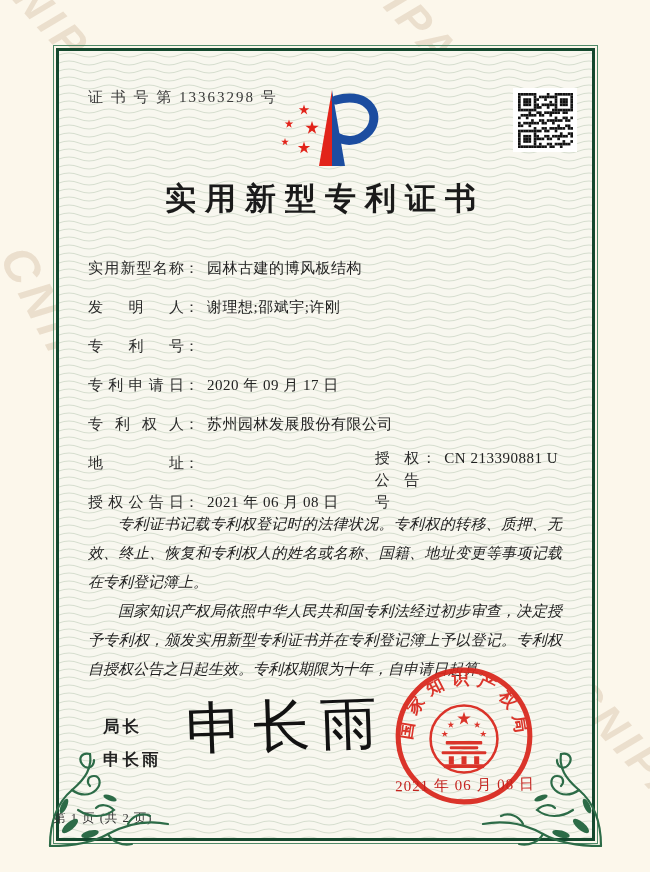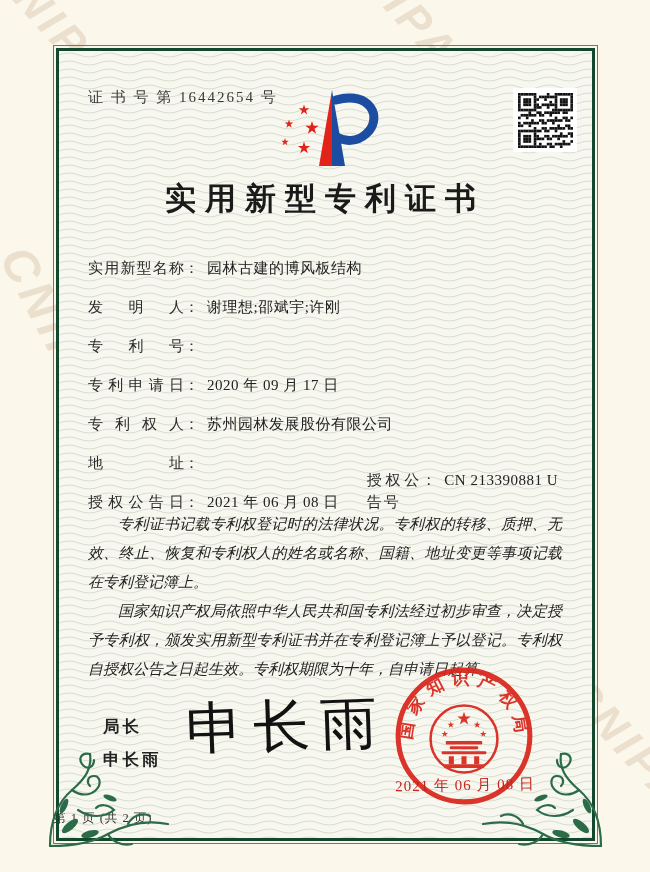--- a/index.html
+++ b/index.html
@@ -43,21 +43,21 @@
   }
   .title{
     position:absolute; left:0; top:178px; width:650px;
     text-align:center; font-size:31px; font-weight:600;
     letter-spacing:9px; color:#1a1a1a;
   }
   .fields{position:absolute; left:88px; top:240px; width:470px;}
   .frow{height:39px; line-height:22px; font-size:15px; display:flex; align-items:flex-end;}
   .frow.double{display:flex;}
   .fpair{display:flex;}
-  .fpair.second{margin-left:28px;}
+  .fpair.second{margin-left:36px;}
   .flabel{
     display:inline-block; width:96px; color:#2b2b2b;
     text-align:justify; text-align-last:justify;
   }
   .flabel.auto{width:auto; letter-spacing:2px; text-align-last:auto;}
   .fcolon{color:#2b2b2b;}
   .fvalue{margin-left:8px; color:#222; letter-spacing:0.5px; white-space:nowrap;}
   .paras{
     position:absolute; left:88px; top:510px; width:474px;
     font-size:15px; line-height:29px; color:#222;
@@ -142,21 +142,21 @@
     <g fill="#2c6b47">
       <ellipse cx="28" cy="78" rx="10" ry="4" transform="rotate(-40 28 78)"></ellipse>
       <ellipse cx="48" cy="86" rx="9" ry="3.5" transform="rotate(-15 48 86)"></ellipse>
       <ellipse cx="22" cy="58" rx="8" ry="3" transform="rotate(-65 22 58)"></ellipse>
       <ellipse cx="68" cy="50" rx="7" ry="2.6" transform="rotate(20 68 50)"></ellipse>
     </g>
   </svg>
 
   <div class="content">
 
-    <div class="cert-no">证 书 号 第 16442654 号</div>
+    <div class="cert-no">证 书 号 第 13363298 号</div>
 
     <svg class="logo" viewBox="0 0 130 90" xmlns="http://www.w3.org/2000/svg">
       <defs>
         <path id="star" d="M0,-1 L0.2245,-0.309 L0.951,-0.309 L0.363,0.118 L0.588,0.809 L0,0.382 L-0.588,0.809 L-0.363,0.118 L-0.951,-0.309 L-0.2245,-0.309 Z"></path>
       </defs>
       <g fill="#e2231a">
         <use href="#star" transform="translate(36,26) scale(5.5)"></use>
         <use href="#star" transform="translate(21,40) scale(4.5)"></use>
         <use href="#star" transform="translate(44,44) scale(7)"></use>
         <use href="#star" transform="translate(17,58) scale(4)"></use>

